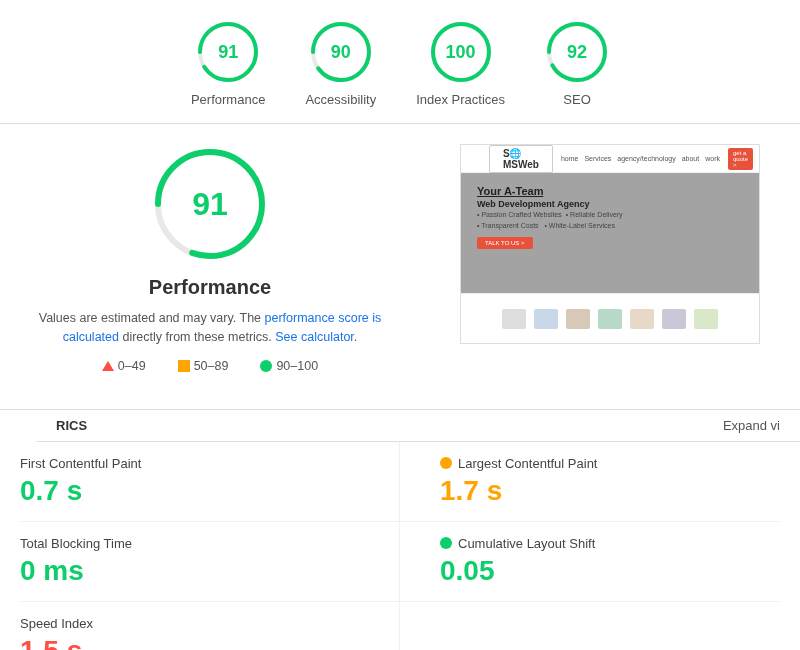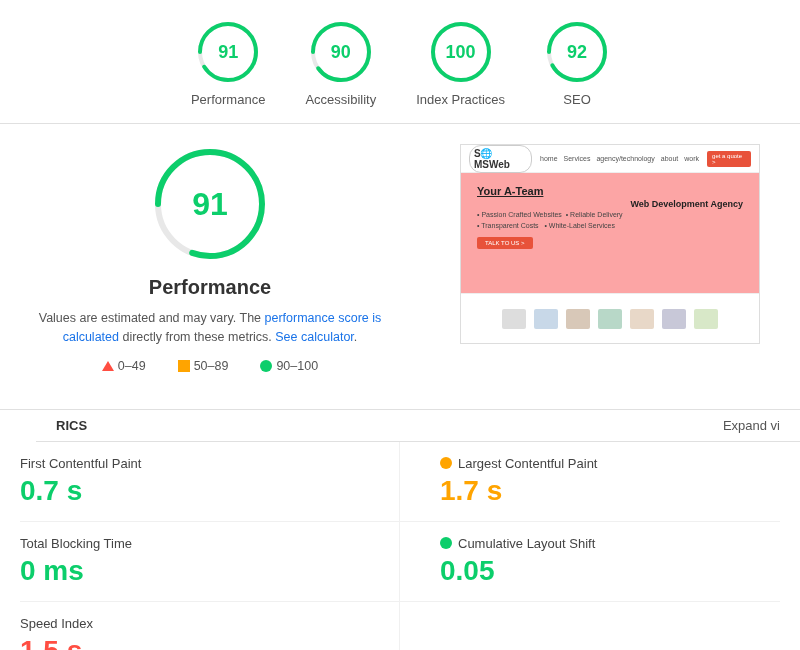--- a/index.html
+++ b/index.html
@@ -173,57 +173,57 @@
       align-items: center;
       padding: 0 8px;
       border-bottom: 1px solid #eee;
       gap: 8px;
     }
     .site-logo {
       font-size: 10px;
       font-weight: bold;
       color: #333;
       background: #fff;
-      padding: 2px 4px;
+      padding: 2px 13px;
       border: 1px solid #ccc;
-      border-radius: 12px;
+      border-radius: 2px;
+      margin-left: 20px;
     }
     .nav-links {
       display: flex;
       gap: 6px;
     }
     .nav-link {
       font-size: 7px;
       color: #555;
     }
     .nav-btn {
       margin-left: auto;
       background: #e8523a;
       color: #fff;
       font-size: 6px;
       padding: 2px 5px;
       border-radius: 2px;
     }
     .site-hero {
       padding: 12px 16px;
-      background: #fca5a5;
+      background: #a3a3a3;
       flex: 1;
     }
     .hero-title {
       font-size: 11px;
       font-weight: bold;
       color: #222;
       margin-bottom: 2px;
       text-decoration: underline;
     }
     .hero-subtitle {
       font-size: 9px;
       font-weight: bold;
       color: #222;
-      text-align: right;
     }
     .hero-bullets {
       font-size: 7px;
       color: #444;
       line-height: 1.6;
     }
     .hero-cta {
       margin-top: 6px;
       background: #e8523a;
       color: #fff;

